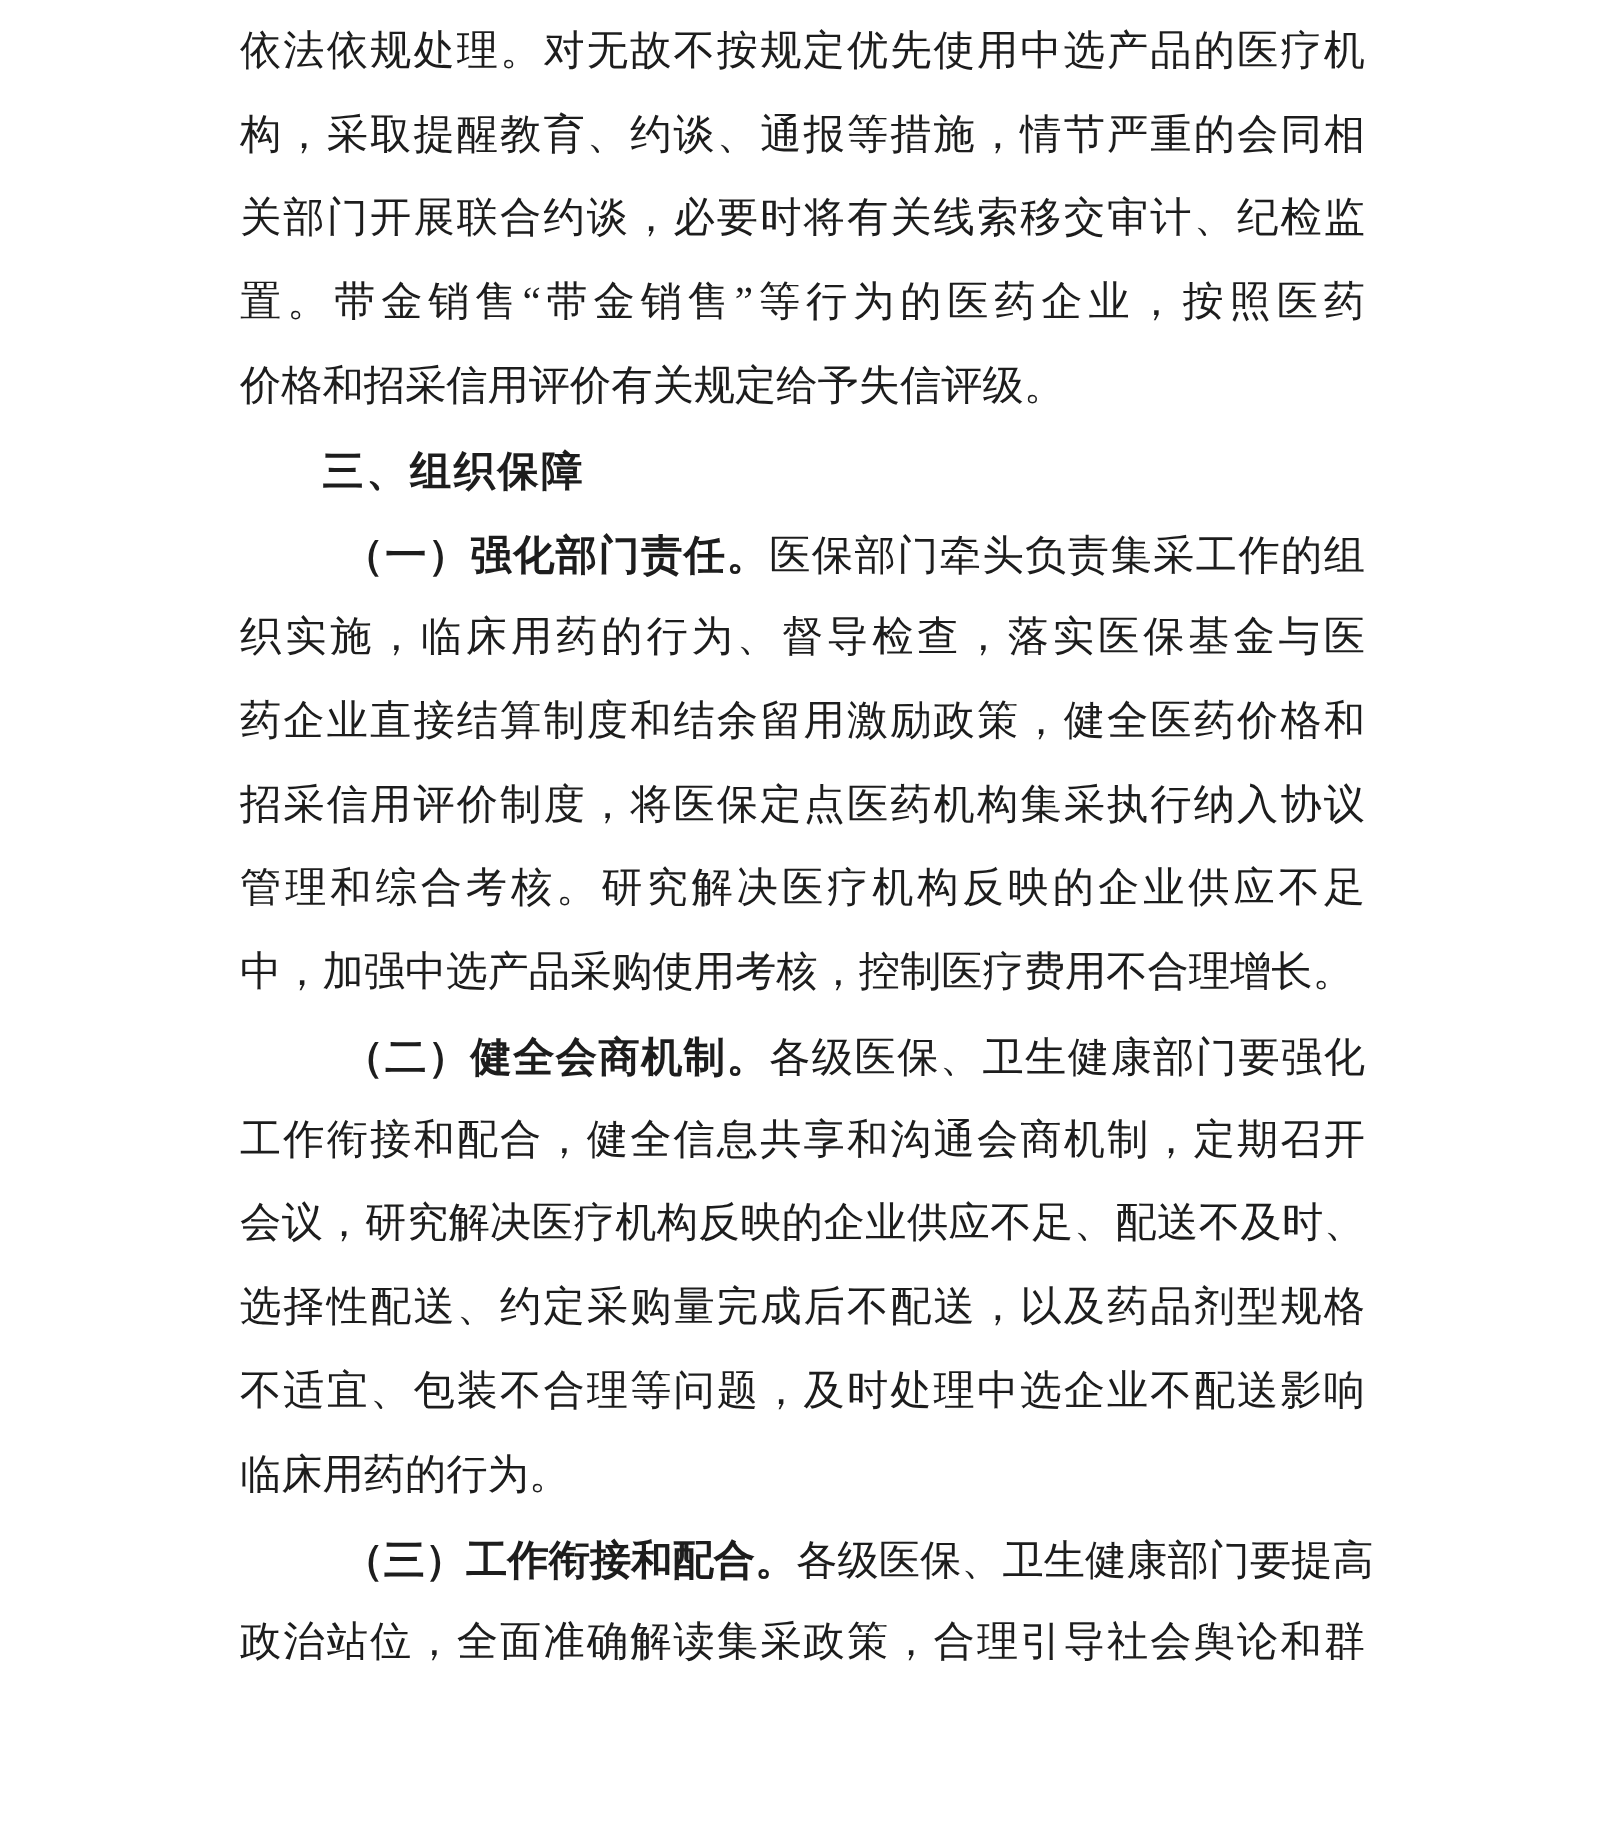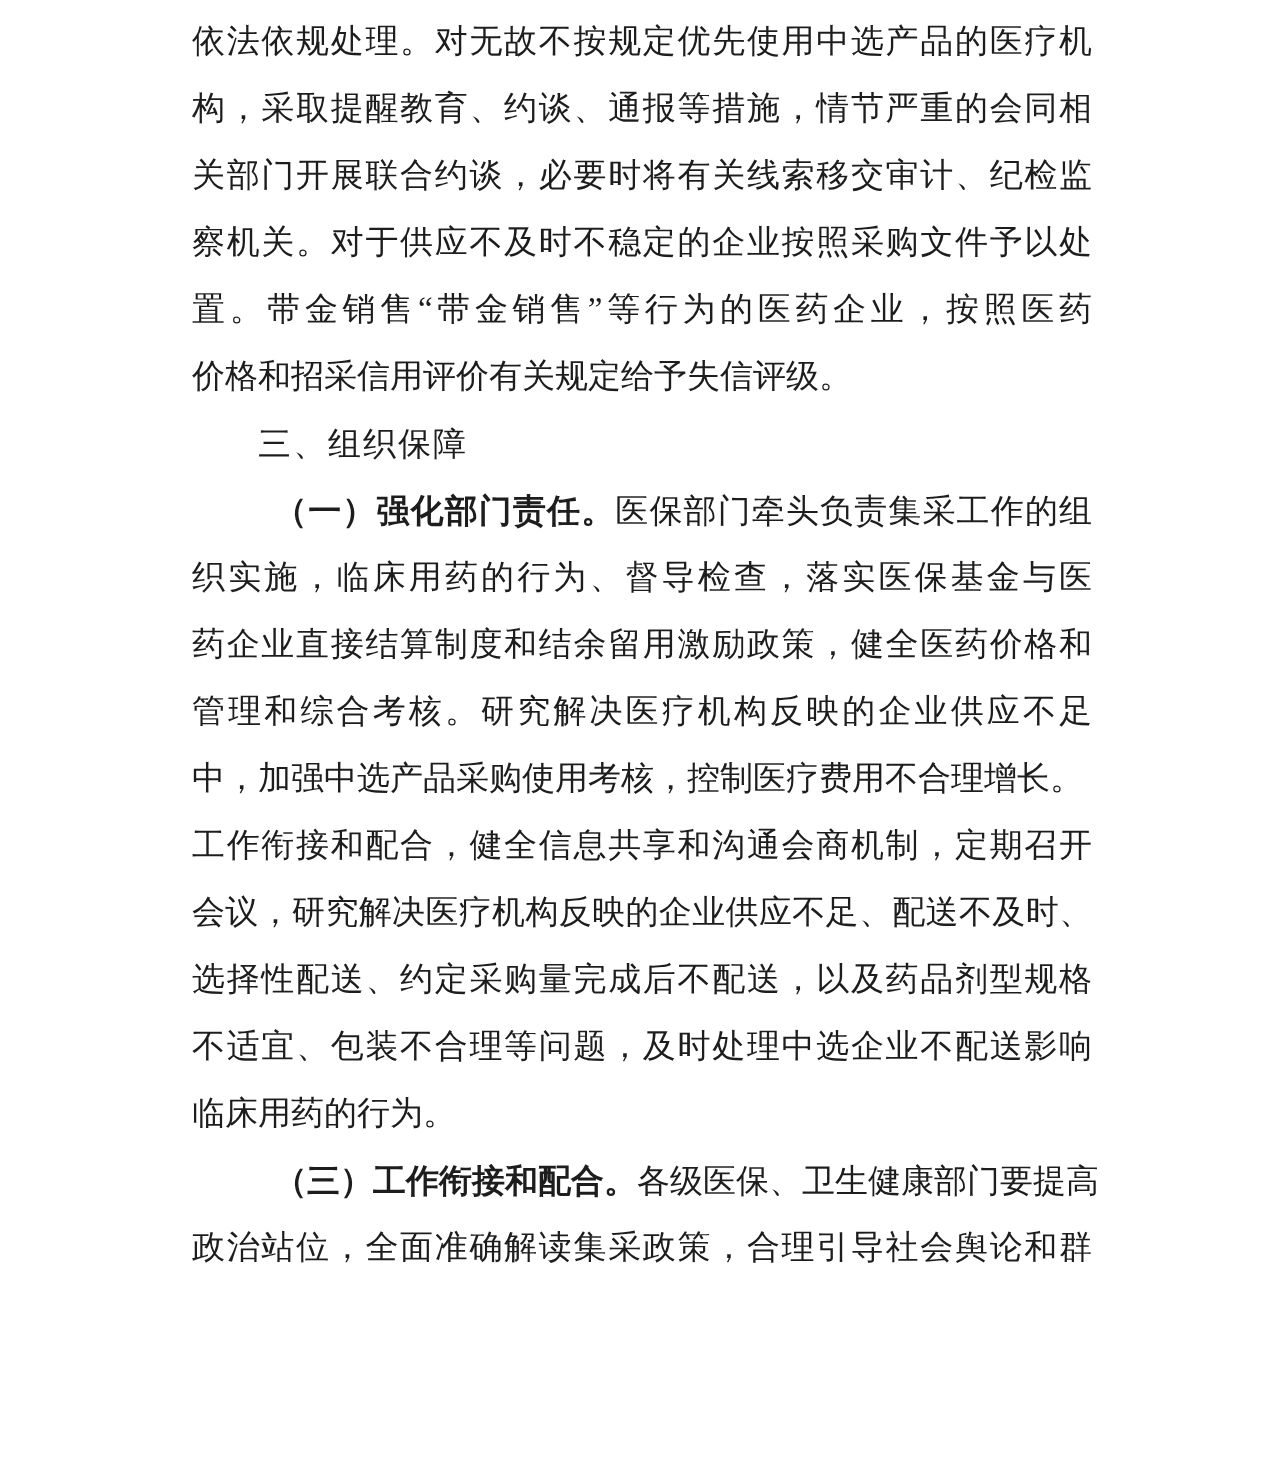--- a/index.html
+++ b/index.html
@@ -37,47 +37,48 @@
   .line.para-end {
     text-align-last: left;
   }
   .line.indent {
     text-indent: 2em;
   }
   .heading {
     height: 67px;
     line-height: 67px;
     text-indent: 2em;
-    font-weight: normal;
+    font-weight: bold;
     font-family: "Liberation Sans", "DejaVu Sans", sans-serif;
     letter-spacing: 2px;
   }
   .lead {
     font-weight: bold;
     font-family: "Liberation Sans", "DejaVu Sans", sans-serif;
     margin-left: 16px;
   }
 </style>
 </head>
 <body style="background: rgb(255, 255, 255);">
 
 <div class="page">
   <div class="text-block" id="doc" style="color: rgb(29, 29, 29);">
       <div class="line">依法依规处理。对无故不按规定优先使用中选产品的医疗机</div>
       <div class="line">构，采取提醒教育、约谈、通报等措施，情节严重的会同相</div>
       <div class="line">关部门开展联合约谈，必要时将有关线索移交审计、纪检监</div>
-      <div class="line">察机关。对于供应不及时不稳定的企业按照采购文件予以处</div>
       <div class="line">置。带金销售“带金销售”等行为的医药企业，按照医药</div>
       <div class="line para-end">价格和招采信用评价有关规定给予失信评级。</div>
       <div class="heading">三、组织保障</div>
       <div class="line indent"><span class="lead">（一）强化部门责任。</span>医保部门牵头负责集采工作的组</div>
       <div class="line">织实施，临床用药的行为、督导检查，落实医保基金与医</div>
       <div class="line">药企业直接结算制度和结余留用激励政策，健全医药价格和</div>
+      <div class="line">招采信用评价制度，将医保定点医药机构集采执行纳入协议</div>
       <div class="line">管理和综合考核。研究解决医疗机构反映的企业供应不足</div>
       <div class="line para-end">中，加强中选产品采购使用考核，控制医疗费用不合理增长。</div>
+      <div class="line indent"><span class="lead">（二）健全会商机制。</span>各级医保、卫生健康部门要强化</div>
       <div class="line">工作衔接和配合，健全信息共享和沟通会商机制，定期召开</div>
       <div class="line">会议，研究解决医疗机构反映的企业供应不足、配送不及时、</div>
       <div class="line">选择性配送、约定采购量完成后不配送，以及药品剂型规格</div>
       <div class="line">不适宜、包装不合理等问题，及时处理中选企业不配送影响</div>
       <div class="line para-end">临床用药的行为。</div>
       <div class="line indent"><span class="lead">（三）工作衔接和配合。</span>各级医保、卫生健康部门要提高</div>
       <div class="line">政治站位，全面准确解读集采政策，合理引导社会舆论和群</div>
     </div>
 </div>
 

